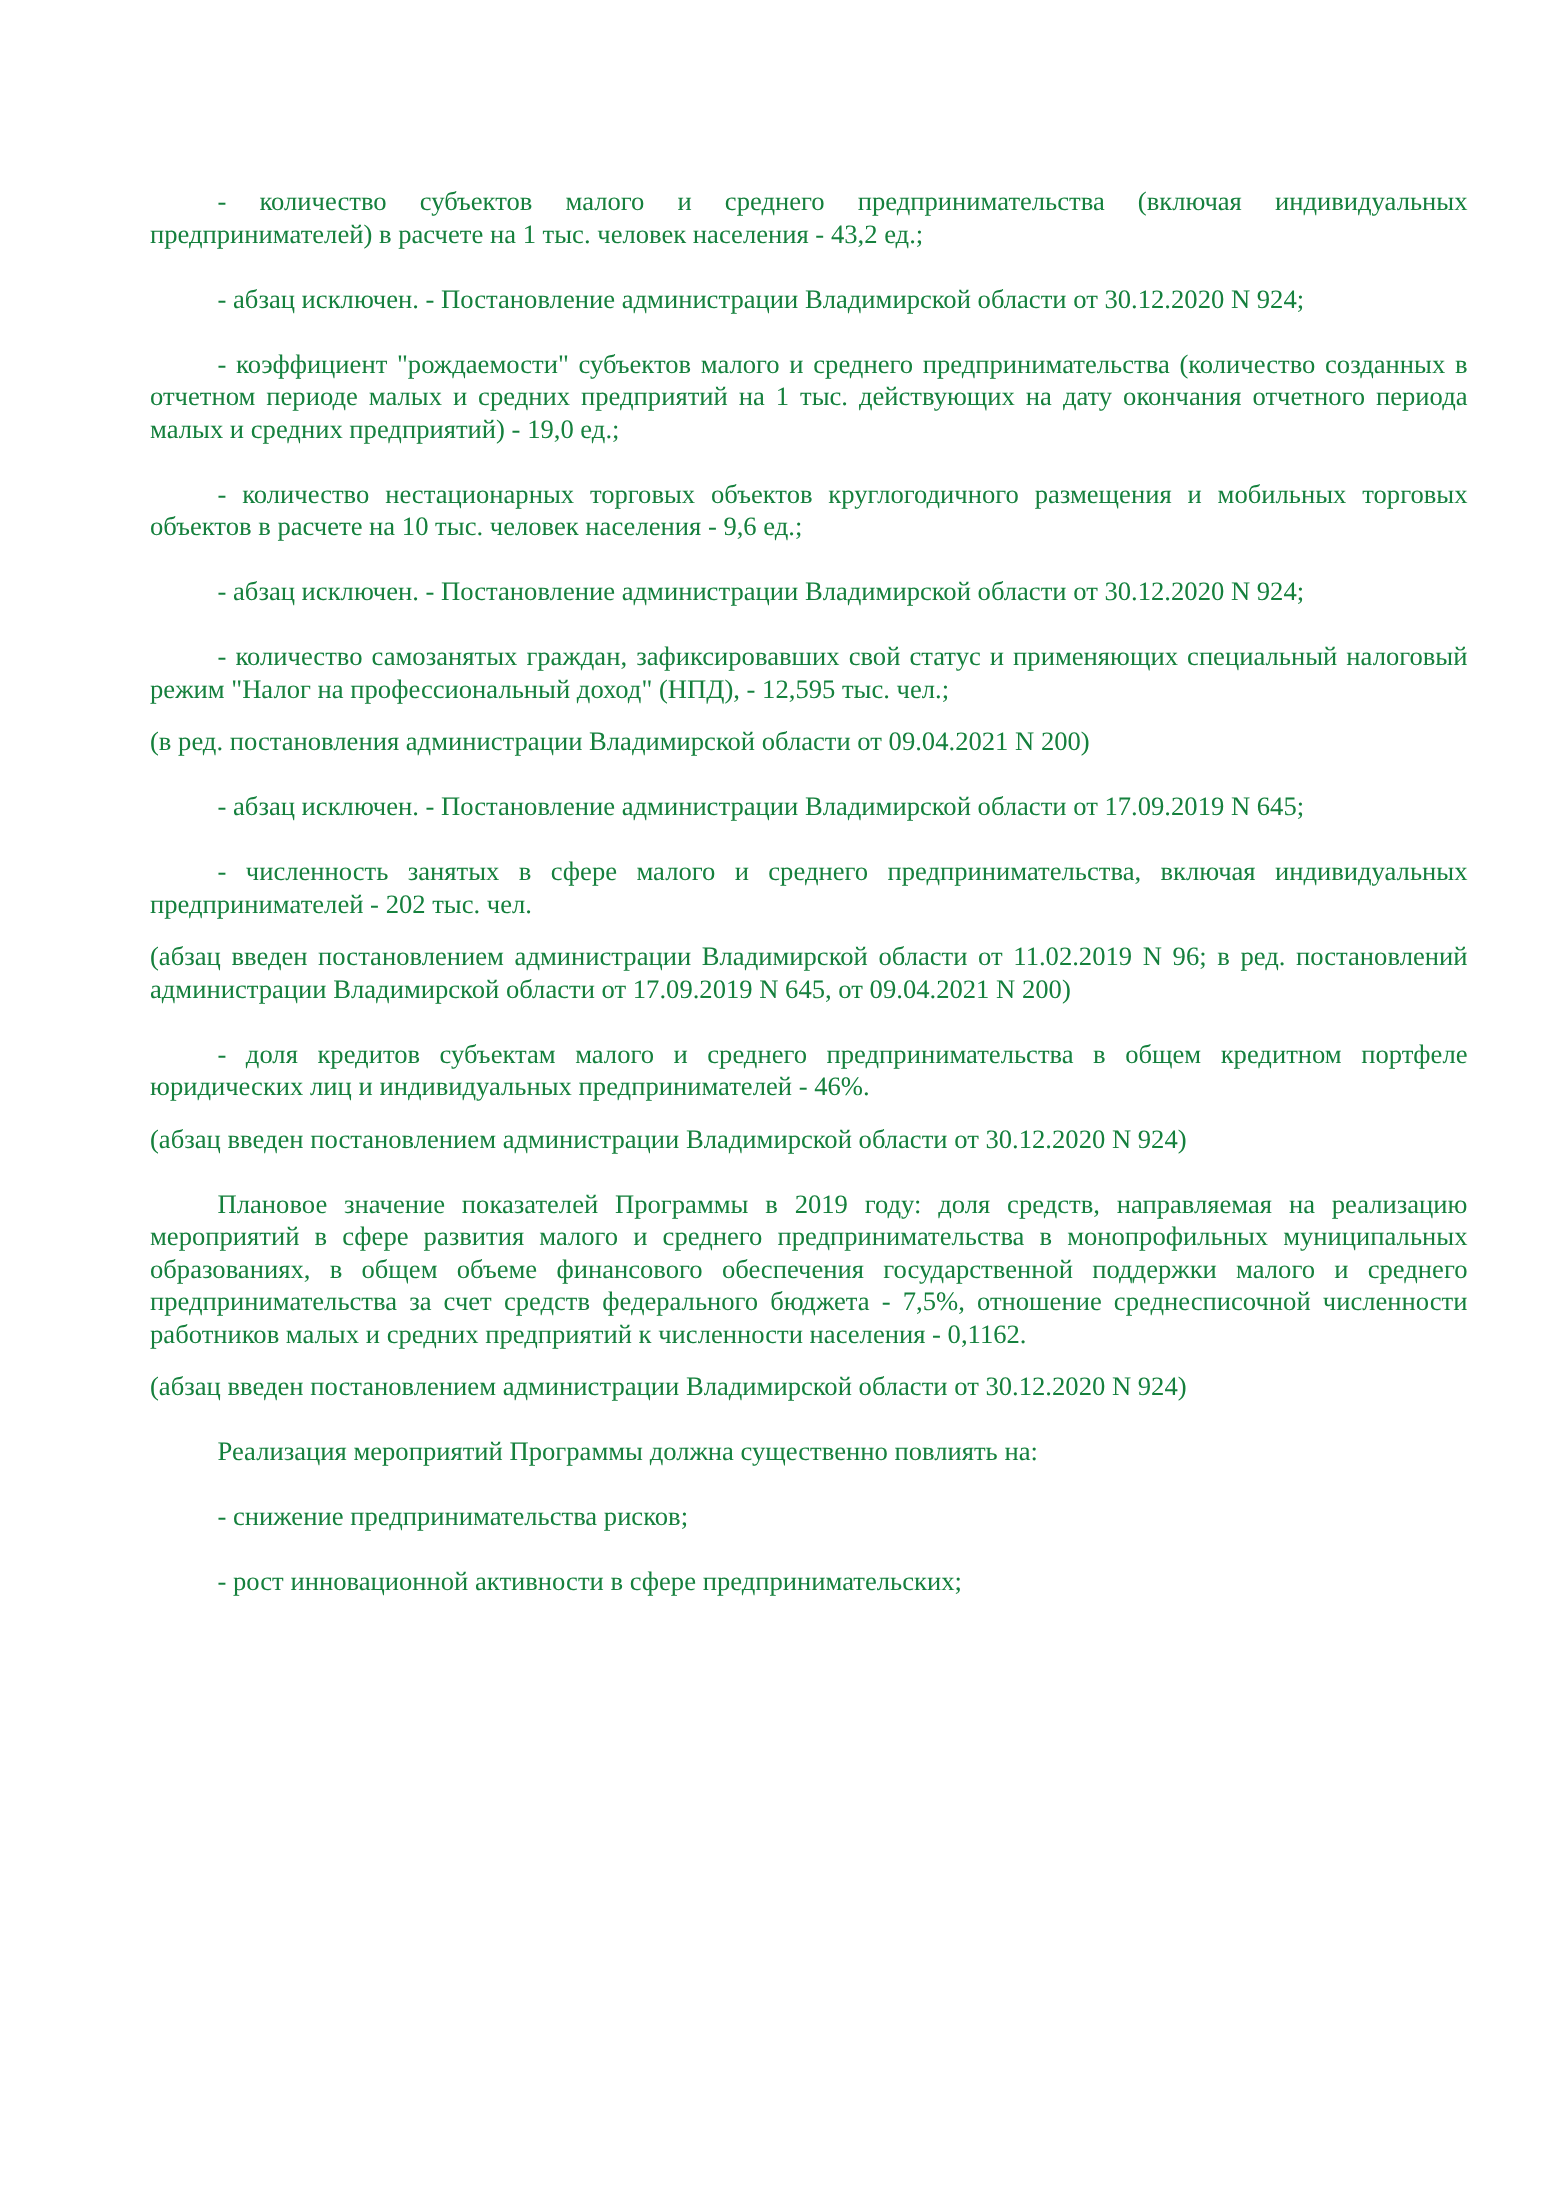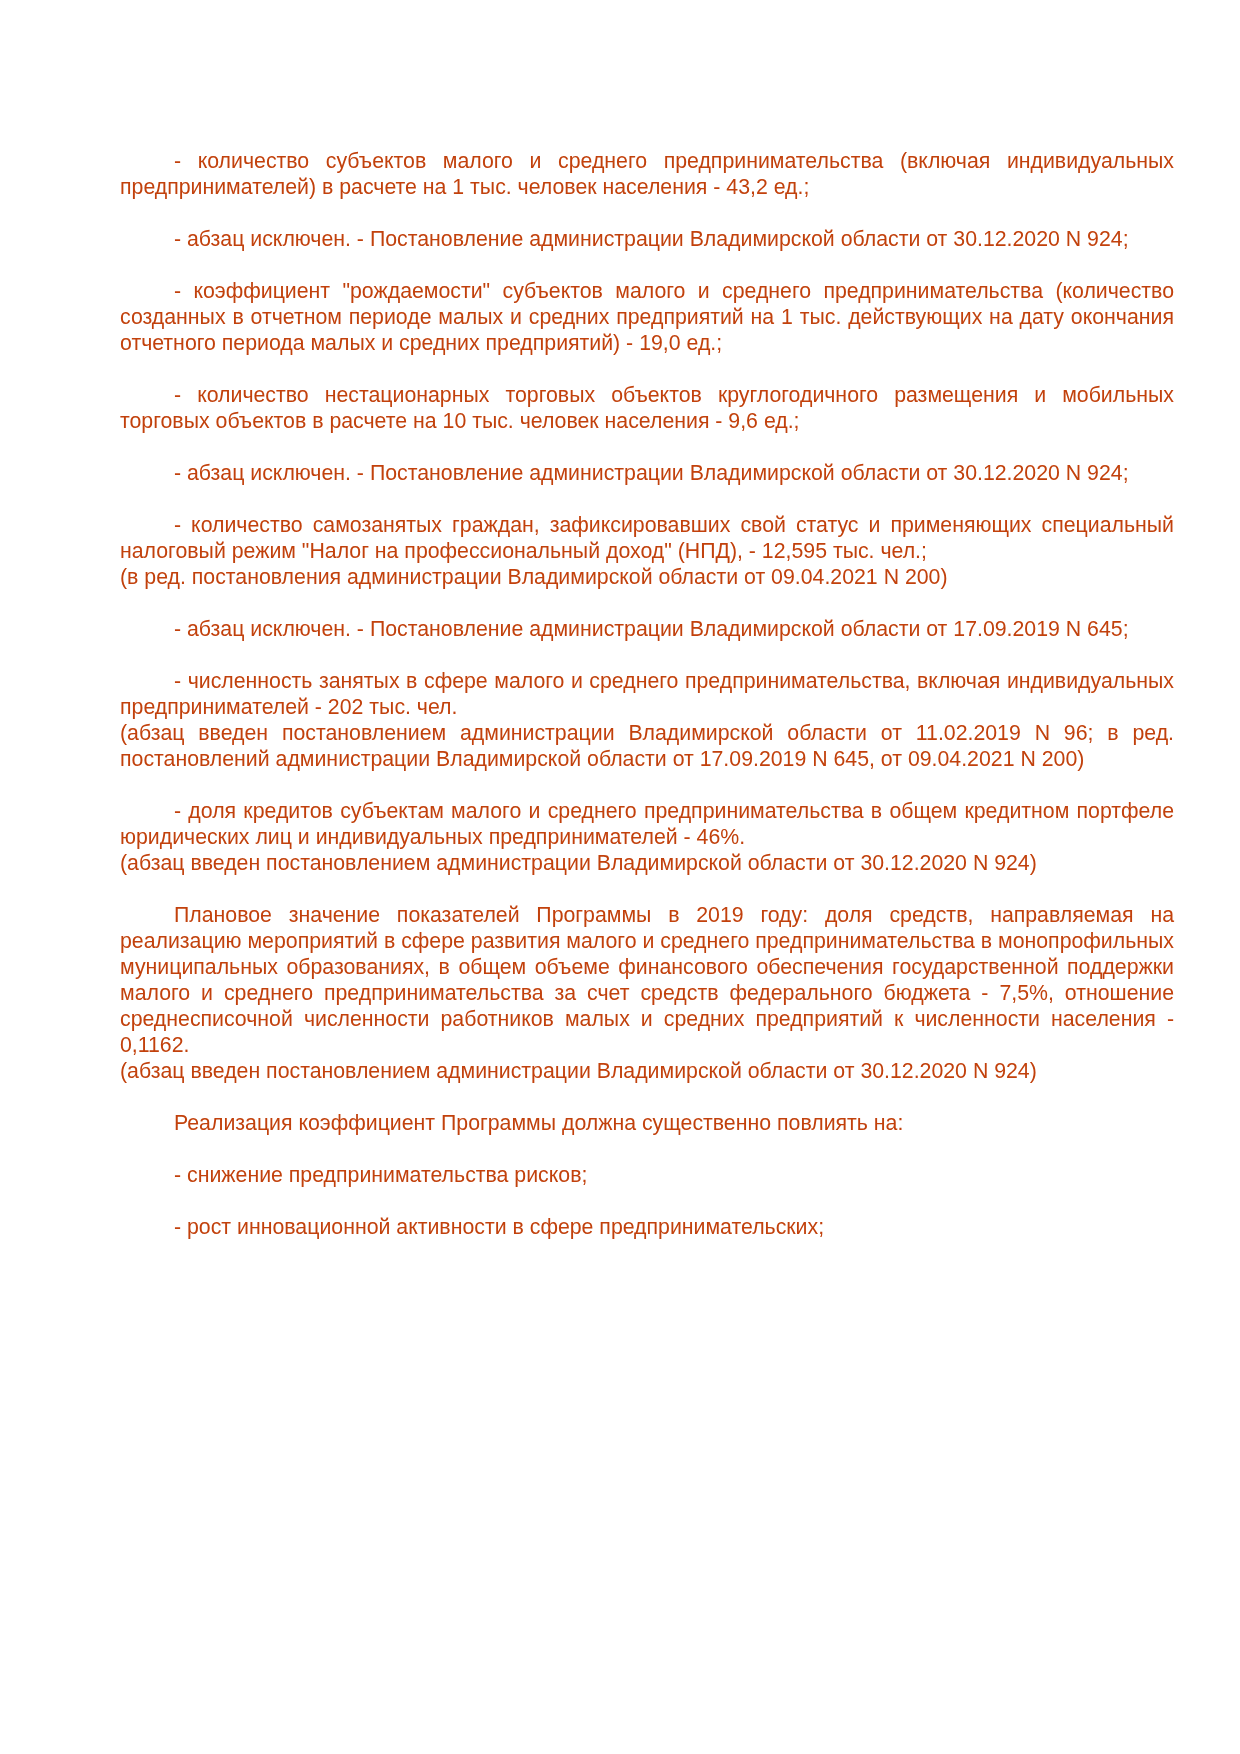--- a/index.html
+++ b/index.html
@@ -2,31 +2,31 @@
 <html><head>
   <meta charset="utf-8">
   <style>
     html, body { margin: 0; padding: 0; background: #ffffff; }
     body { width: 1240px; height: 1754px; position: relative; overflow: hidden; }
     .page {
       position: absolute;
       left: 120px;
       top: 148px;
       width: 1054px;
-      font-family: Liberation Sans, sans-serif;
+      font-family: Liberation Serif, serif;
       font-size: 21.3px;
       line-height: 26px;
-      color: #c2410c;
+      color: #15803d;
       text-align: justify;
     }
     .para { margin: 0; }
     .para + .para { margin-top: 26px; }
     .line-block { display: block; }
     .indent { text-indent: 54px; }
-    .note { display: block; text-indent: 0; text-align: justify; }
+    .note { display: block; text-indent: 0; text-align: justify; margin-top: 16px; }
   </style>
 </head>
 <body>
 
 <div class="page">
   <p class="para">
     <span class="line-block indent">- количество субъектов малого и среднего предпринимательства (включая индивидуальных предпринимателей) в расчете на 1 тыс. человек населения - 43,2 ед.;</span>
   </p>
   <p class="para">
     <span class="line-block indent">- абзац исключен. - Постановление администрации Владимирской области от 30.12.2020 N 924;</span>
@@ -53,21 +53,21 @@
   </p>
   <p class="para">
     <span class="line-block indent">- доля кредитов субъектам малого и среднего предпринимательства в общем кредитном портфеле юридических лиц и индивидуальных предпринимателей - 46%.</span>
     <span class="note">(абзац введен постановлением администрации Владимирской области от 30.12.2020 N 924)</span>
   </p>
   <p class="para">
     <span class="line-block indent">Плановое значение показателей Программы в 2019 году: доля средств, направляемая на реализацию мероприятий в сфере развития малого и среднего предпринимательства в монопрофильных муниципальных образованиях, в общем объеме финансового обеспечения государственной поддержки малого и среднего предпринимательства за счет средств федерального бюджета - 7,5%, отношение среднесписочной численности работников малых и средних предприятий к численности населения - 0,1162.</span>
     <span class="note">(абзац введен постановлением администрации Владимирской области от 30.12.2020 N 924)</span>
   </p>
   <p class="para">
-    <span class="line-block indent">Реализация коэффициент Программы должна существенно повлиять на:</span>
+    <span class="line-block indent">Реализация мероприятий Программы должна существенно повлиять на:</span>
   </p>
   <p class="para">
     <span class="line-block indent">- снижение предпринимательства рисков;</span>
   </p>
   <p class="para">
     <span class="line-block indent">- рост инновационной активности в сфере предпринимательских;</span>
   </p>
 </div>
 
 </body></html>

